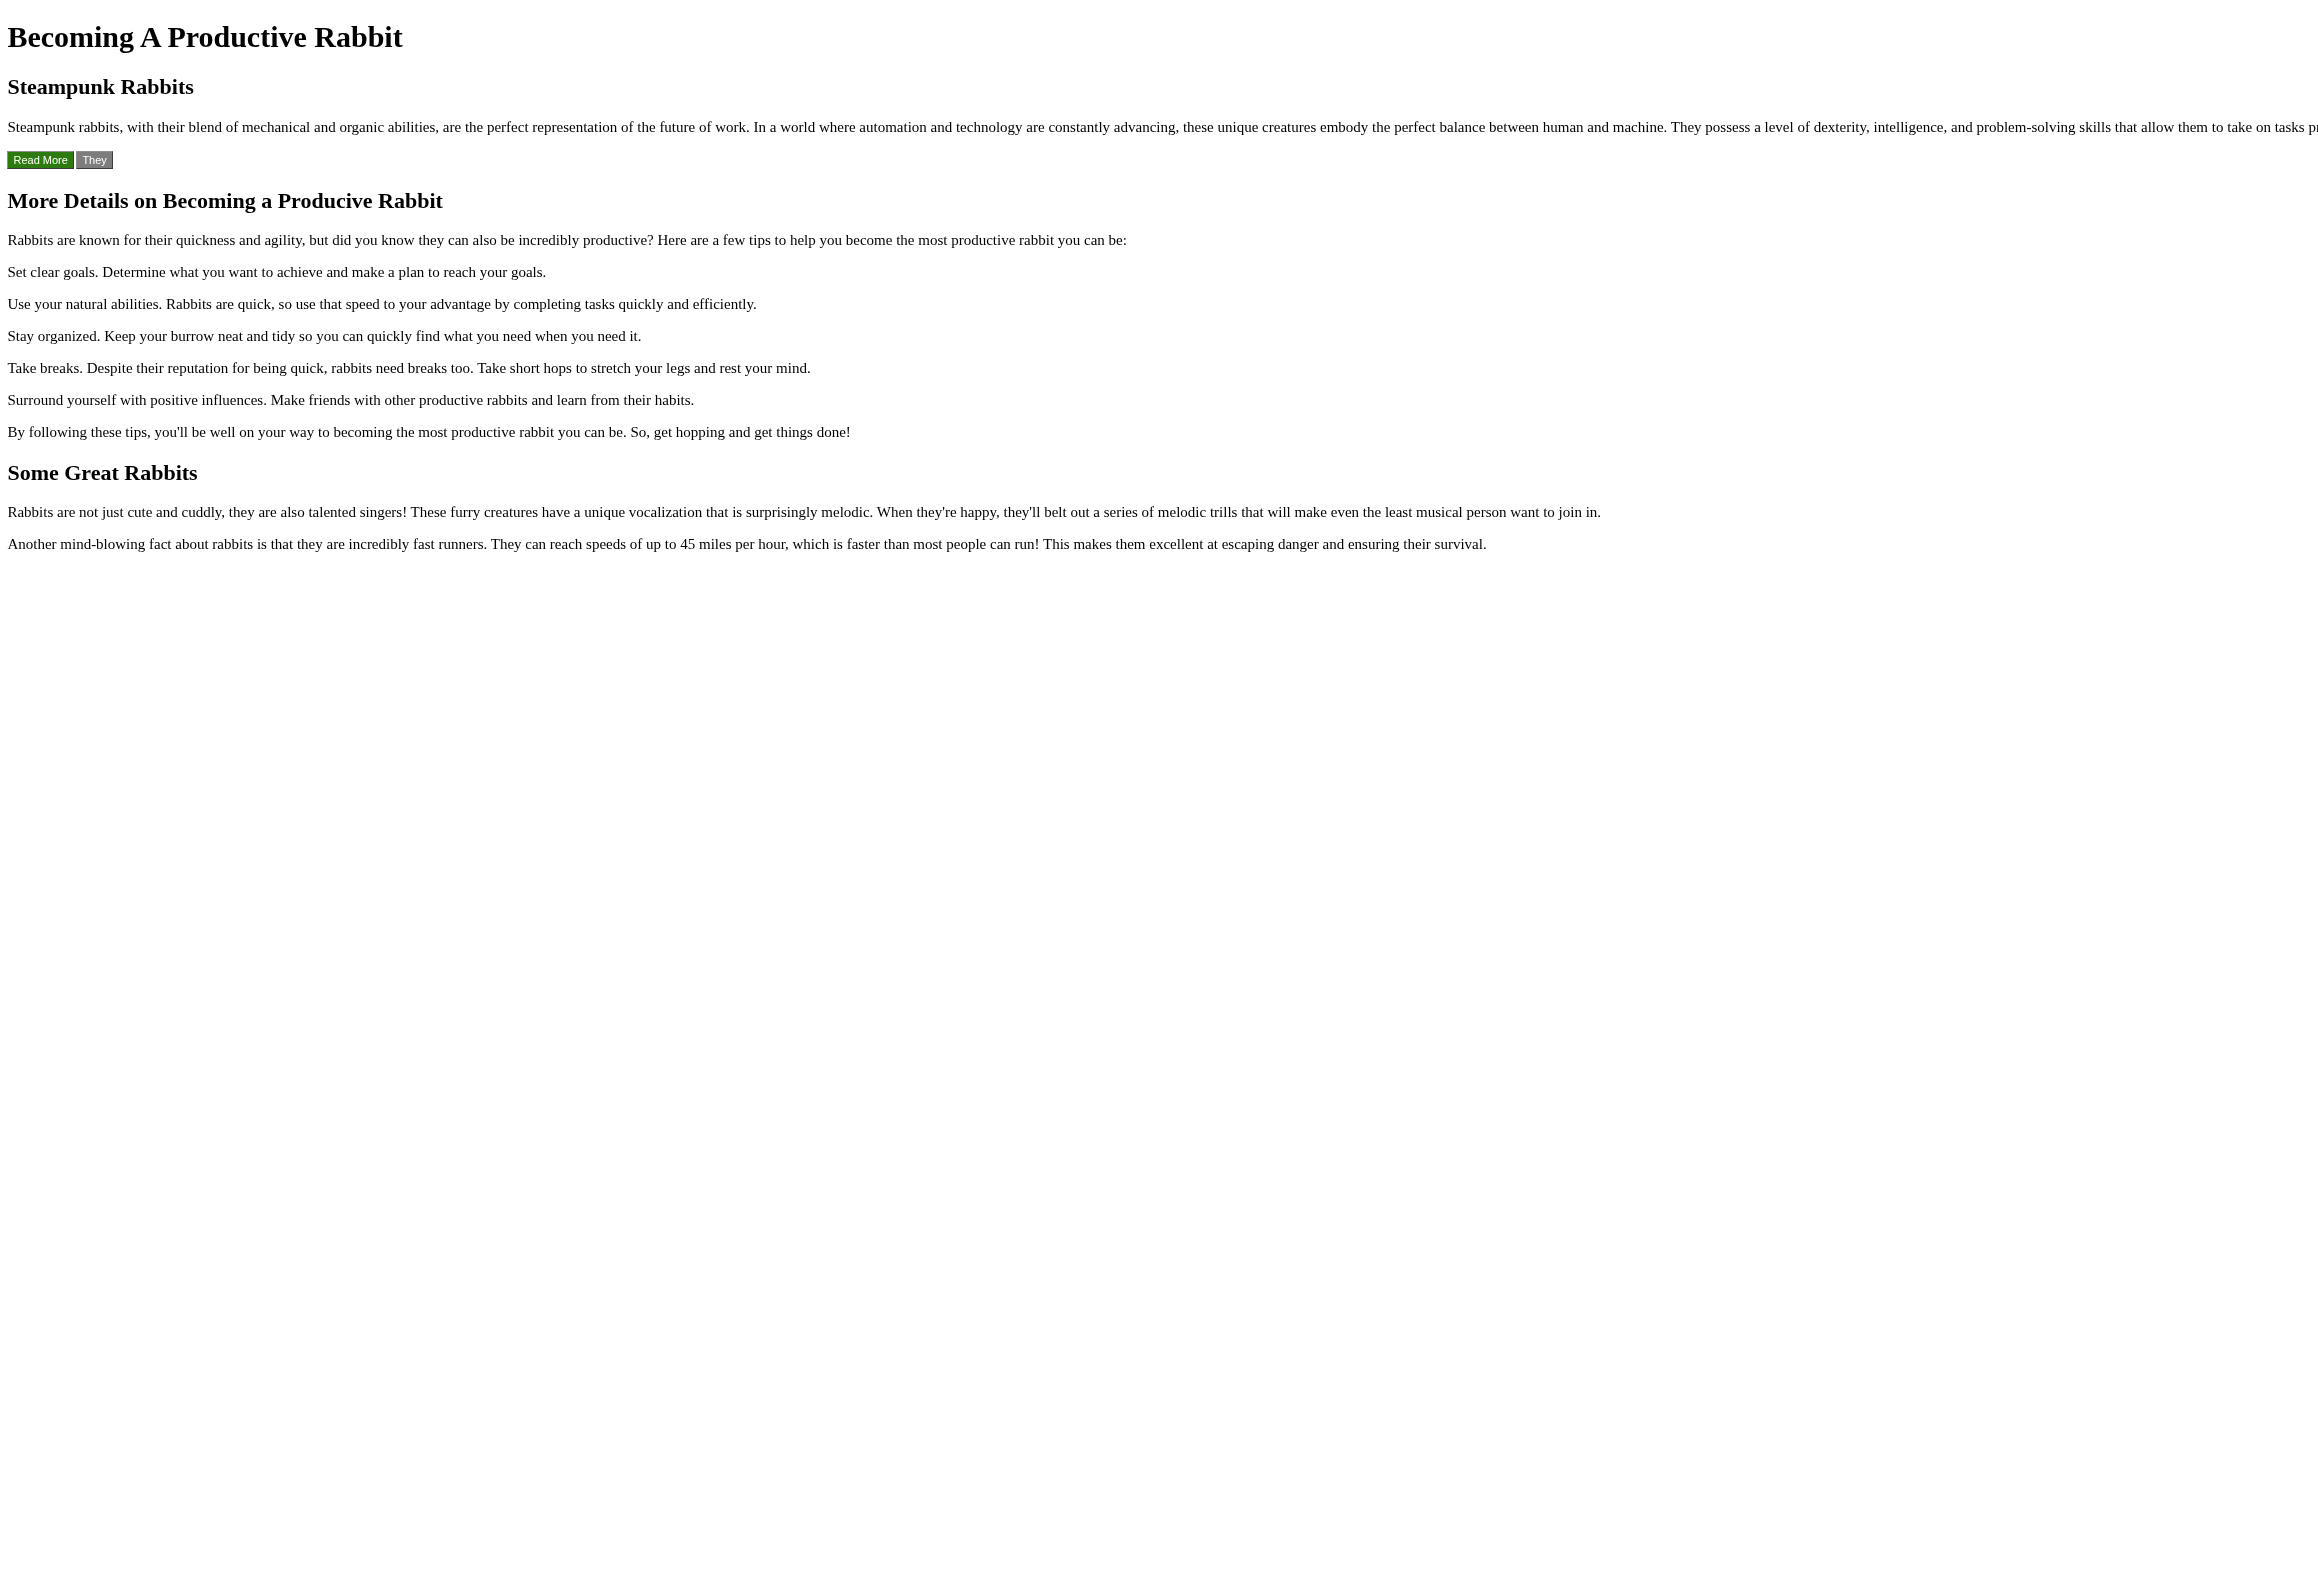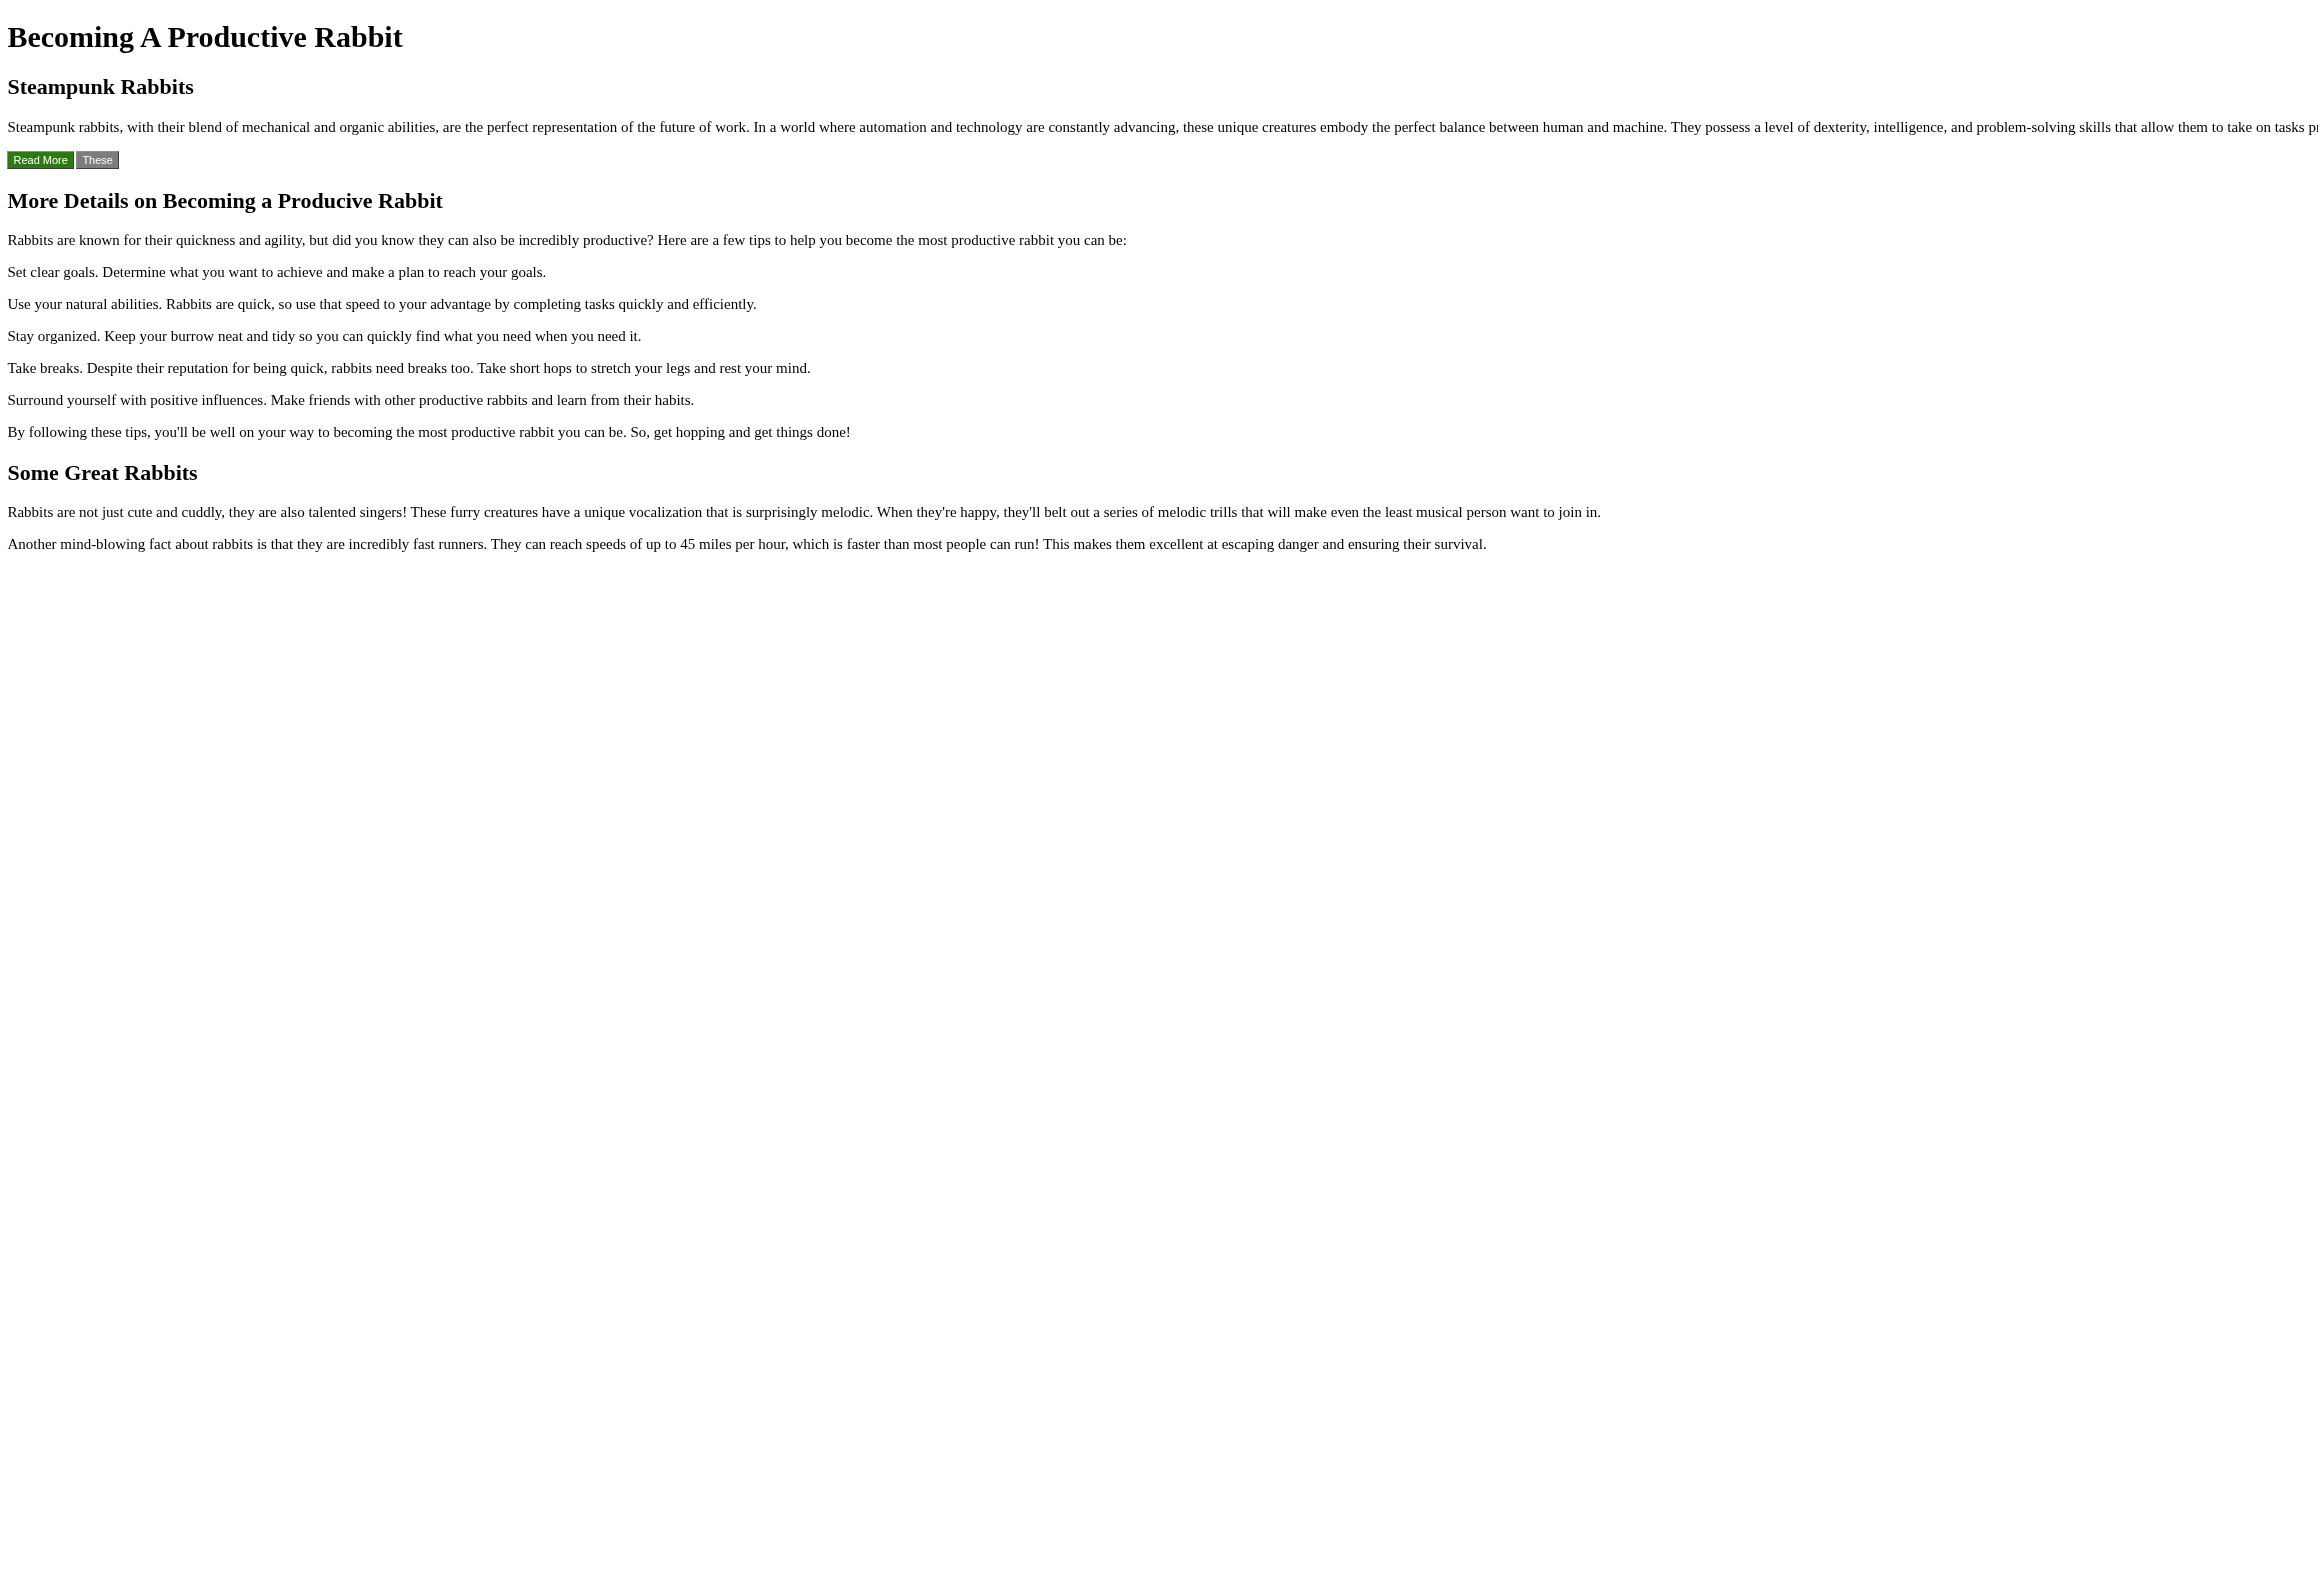--- a/index.html
+++ b/index.html
@@ -58,21 +58,21 @@
 <body>
 
 <div class="content">
 
   <h1>Becoming A Productive Rabbit</h1>
 
   <h2>Steampunk Rabbits</h2>
 
   <p>Steampunk rabbits, with their blend of mechanical and organic abilities, are the perfect representation of the future of work. In a world where automation and technology are constantly advancing, these unique creatures embody the perfect balance between human and machine. They possess a level of dexterity, intelligence, and problem-solving skills that allow them to take on tasks previously only performed by humans.</p>
 
-  <div class="button-row"><button class="btn btn-first" style="background-color: rgb(45, 122, 16);">Read More</button><button class="btn" style="background-color: rgb(125, 125, 125);">These</button></div>
+  <div class="button-row"><button class="btn btn-first" style="background-color: rgb(45, 122, 16);">Read More</button><button class="btn" style="background-color: rgb(125, 125, 125);">They</button></div>
 
   <h2>More Details on Becoming a Producive Rabbit</h2>
 
   <p>Rabbits are known for their quickness and agility, but did you know they can also be incredibly productive? Here are a few tips to help you become the most productive rabbit you can be:</p>
   <p>Set clear goals. Determine what you want to achieve and make a plan to reach your goals.</p>
   <p>Use your natural abilities. Rabbits are quick, so use that speed to your advantage by completing tasks quickly and efficiently.</p>
   <p>Stay organized. Keep your burrow neat and tidy so you can quickly find what you need when you need it.</p>
   <p>Take breaks. Despite their reputation for being quick, rabbits need breaks too. Take short hops to stretch your legs and rest your mind.</p>
   <p>Surround yourself with positive influences. Make friends with other productive rabbits and learn from their habits.</p>
   <p>By following these tips, you'll be well on your way to becoming the most productive rabbit you can be. So, get hopping and get things done!</p>

